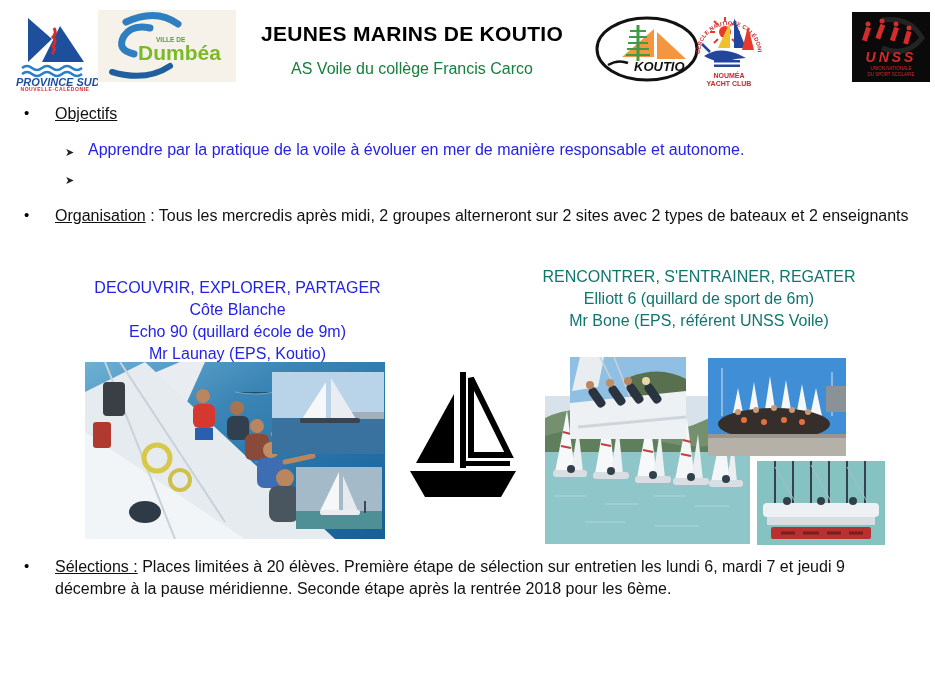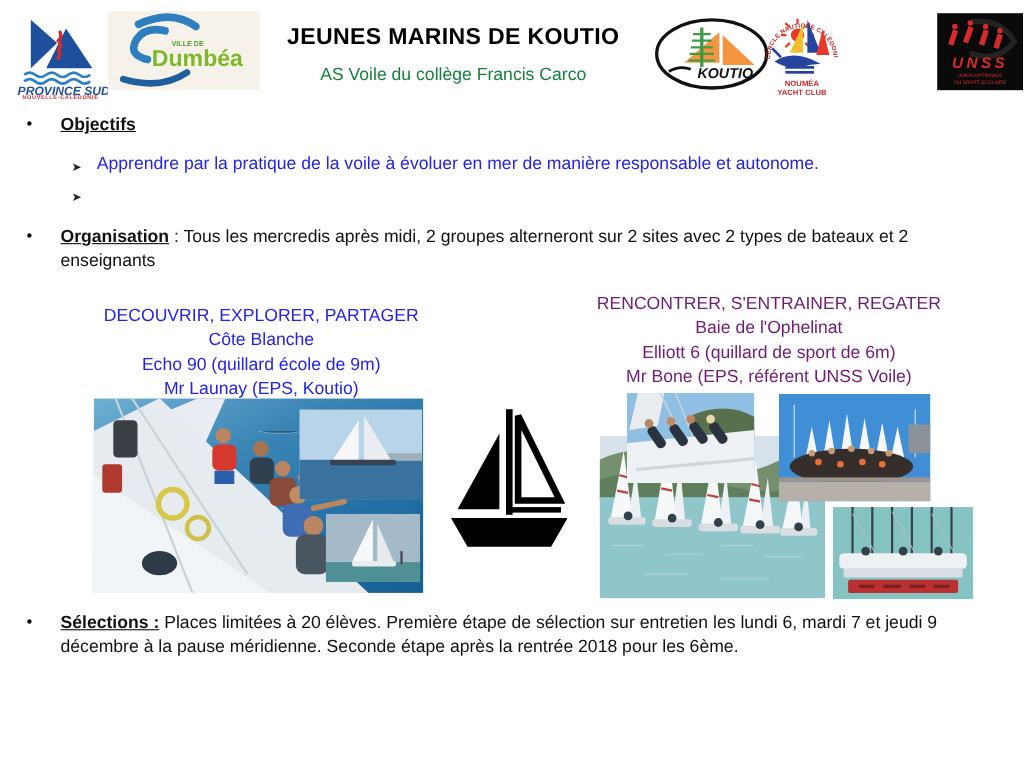--- a/index.html
+++ b/index.html
@@ -11,25 +11,25 @@
   
   .logo { position:absolute; }
   .title-block { position:absolute; left:232px; top:22px; width:360px; text-align:center; }
   .doc-title { font-size:21px; font-weight:bold; letter-spacing:.3px; color:#000; }
   .doc-subtitle { font-size:16px; margin-top:14px; color:#15803d; }
 
   
   .li { position:absolute; left:55px; right:22px; font-size:16px; line-height:22px; }
   .marker { position:absolute; left:-31px; top:-1px; font-size:15px; color:#000; }
   .submarker { position:absolute; left:-23px; top:2px; font-size:11px; color:#222; }
-  .hb { font-weight:bold; text-decoration:underline;text-align:center; }
+  .hb { font-weight:normal; text-decoration:underline;text-align:center; }
   .sub { left:88px; }
   .c-blue { color:#2323E8; }
   .c-orange1 { color:#FB6D3C; }
-  .c-orange2 { color:#701a75; }
+  .c-orange2 { color:#0f766e; }
   .prog-col { position:absolute; top:266px; text-align:center; font-size:16px; line-height:22px; }
   .prog-col div { white-space:nowrap; }
   #col-left { left:40px; width:395px;margin-top:11px; }
   #col-right { left:478px; width:442px; }
   .sel { top:556px; }
   .footer-p { position:absolute; left:55px; right:40px; top:620px; font-size:16px; line-height:22px; font-weight:bold; }
 
   
   .ph { position:absolute; overflow:hidden; }
   .ph svg { display:block; }
@@ -153,21 +153,20 @@
 
   <div id="col-left" class="prog-col c-blue">
     <div>DECOUVRIR, EXPLORER, PARTAGER</div>
     <div>Côte Blanche</div>
     <div>Echo 90 (quillard école de 9m)</div>
     <div>Mr Launay (EPS, Koutio)</div>
   </div>
 
   <div id="col-right" class="prog-col c-orange2">
     <div>RENCONTRER, S'ENTRAINER, REGATER</div>
-    <div>Baie de l'Ophelinat</div>
     <div>Elliott 6 (quillard de sport de 6m)</div>
     <div>Mr Bone (EPS, référent UNSS Voile)</div>
   </div>
 
   <div id="ph-main" class="ph">
     <svg width="300" height="177" viewBox="0 0 300 177">
       <defs>
         <linearGradient id="sea1" x1="0" y1="0" x2="1" y2="1">
           <stop offset="0" stop-color="#6fb0d4"></stop>
             <stop offset=".35" stop-color="#3c86b6"></stop>

